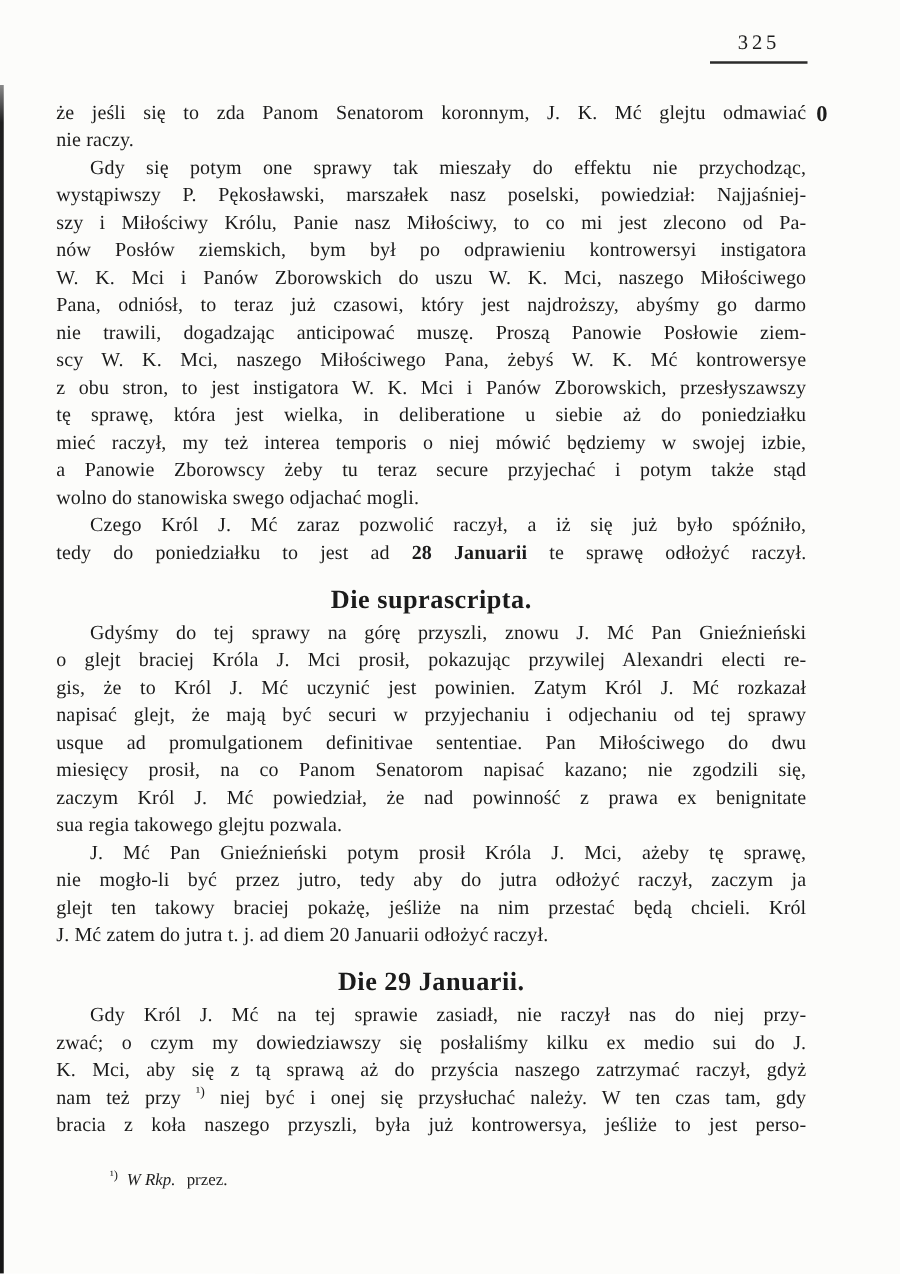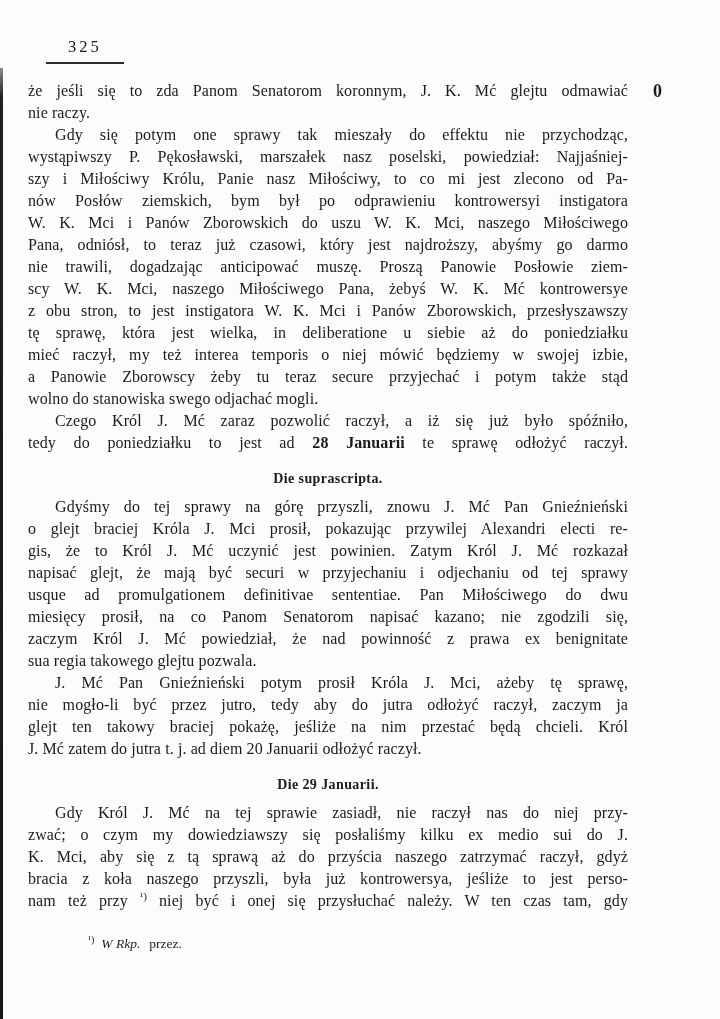--- a/index.html
+++ b/index.html
@@ -19,62 +19,62 @@
   .edge-strip {
     position: absolute;
     left: 0;
     top: 68px;
     bottom: 0;
     width: 3px;
     background: linear-gradient(180deg, #8a8a8a 0px, #1f1f1f 30px, #161616 100%);
   }
   .pagenum-wrap {
     position: absolute;
-    top: 37px;
+    top: 24px;
     left: 46px;
     width: 600px;
-    text-align: left;
+    text-align: right;
   }
   .pagenum {
     display: inline-block;
     font-size: 16.5px;
     letter-spacing: 3px;
     padding: 0 22px 5px 22px;
     border-bottom: 2px solid #2b2b2b;
     color: #1c1c1c;
   }
   .margin-note {
     position: absolute;
     left: 653px;
     top: 80px;
     font-weight: bold;
     font-size: 18px;
     line-height: 22px;
   }
   .text-block {
     position: absolute;
-    left: 28px;
+    left: 45px;
     top: 80px;
     width: 600px;
     font-size: 16px;
     line-height: 22px;
     letter-spacing: 0.1px;
   }
   .para { margin: 0; }
   .line {
     text-align: justify;
     text-align-last: justify;
     white-space: normal;
   }
   .line.last { text-align-last: left; }
   .line.indent { text-indent: 27px; }
   .heading {
     text-align: center;
     font-weight: bold;
-    font-size: 14px;
+    font-size: 21px;
     letter-spacing: 0.4px;
     margin-top: 14px;
     margin-bottom: 6px;
   }
   .b { font-weight: bold; }
   .sup {
     vertical-align: super;
     font-size: 11px;
     line-height: 0;
   }
@@ -149,22 +149,22 @@
         <div class="line indent"><span>J. Mć Pan Gnieźnieński potym prosił Króla J. Mci, ażeby tę sprawę,</span></div>
         <div class="line"><span>nie mogło-li być przez jutro, tedy aby do jutra odłożyć raczył, zaczym ja</span></div>
         <div class="line"><span>glejt ten takowy braciej pokażę, jeśliże na nim przestać będą chcieli. Król</span></div>
         <div class="line last"><span>J. Mć zatem do jutra t. j. ad diem 20 Januarii odłożyć raczył.</span></div>
       </div>
       <div class="heading">Die 29 Januarii.</div>
       <div class="para">
         <div class="line indent"><span>Gdy Król J. Mć na tej sprawie zasiadł, nie raczył nas do niej przy-</span></div>
         <div class="line"><span>zwać; o czym my dowiedziawszy się posłaliśmy kilku ex medio sui do J.</span></div>
         <div class="line"><span>K. Mci, aby się z tą sprawą aż do przyścia naszego zatrzymać raczył, gdyż</span></div>
+        <div class="line"><span>nam też przy </span><span class="sup">¹)</span><span> niej być i onej się przysłuchać należy. W ten czas tam, gdy</span></div>
         <div class="line"><span>bracia z koła naszego przyszli, była już kontrowersya, jeśliże to jest perso-</span></div>
-        <div class="line"><span>nam też przy </span><span class="sup">¹)</span><span> niej być i onej się przysłuchać należy. W ten czas tam, gdy</span></div>
       </div>
     </div>
 
   <div class="footnote">
     <span class="marker">¹)</span><span class="src">W Rkp.</span><span>przez.</span>
   </div>
 
 </div>
 
 </body></html>

